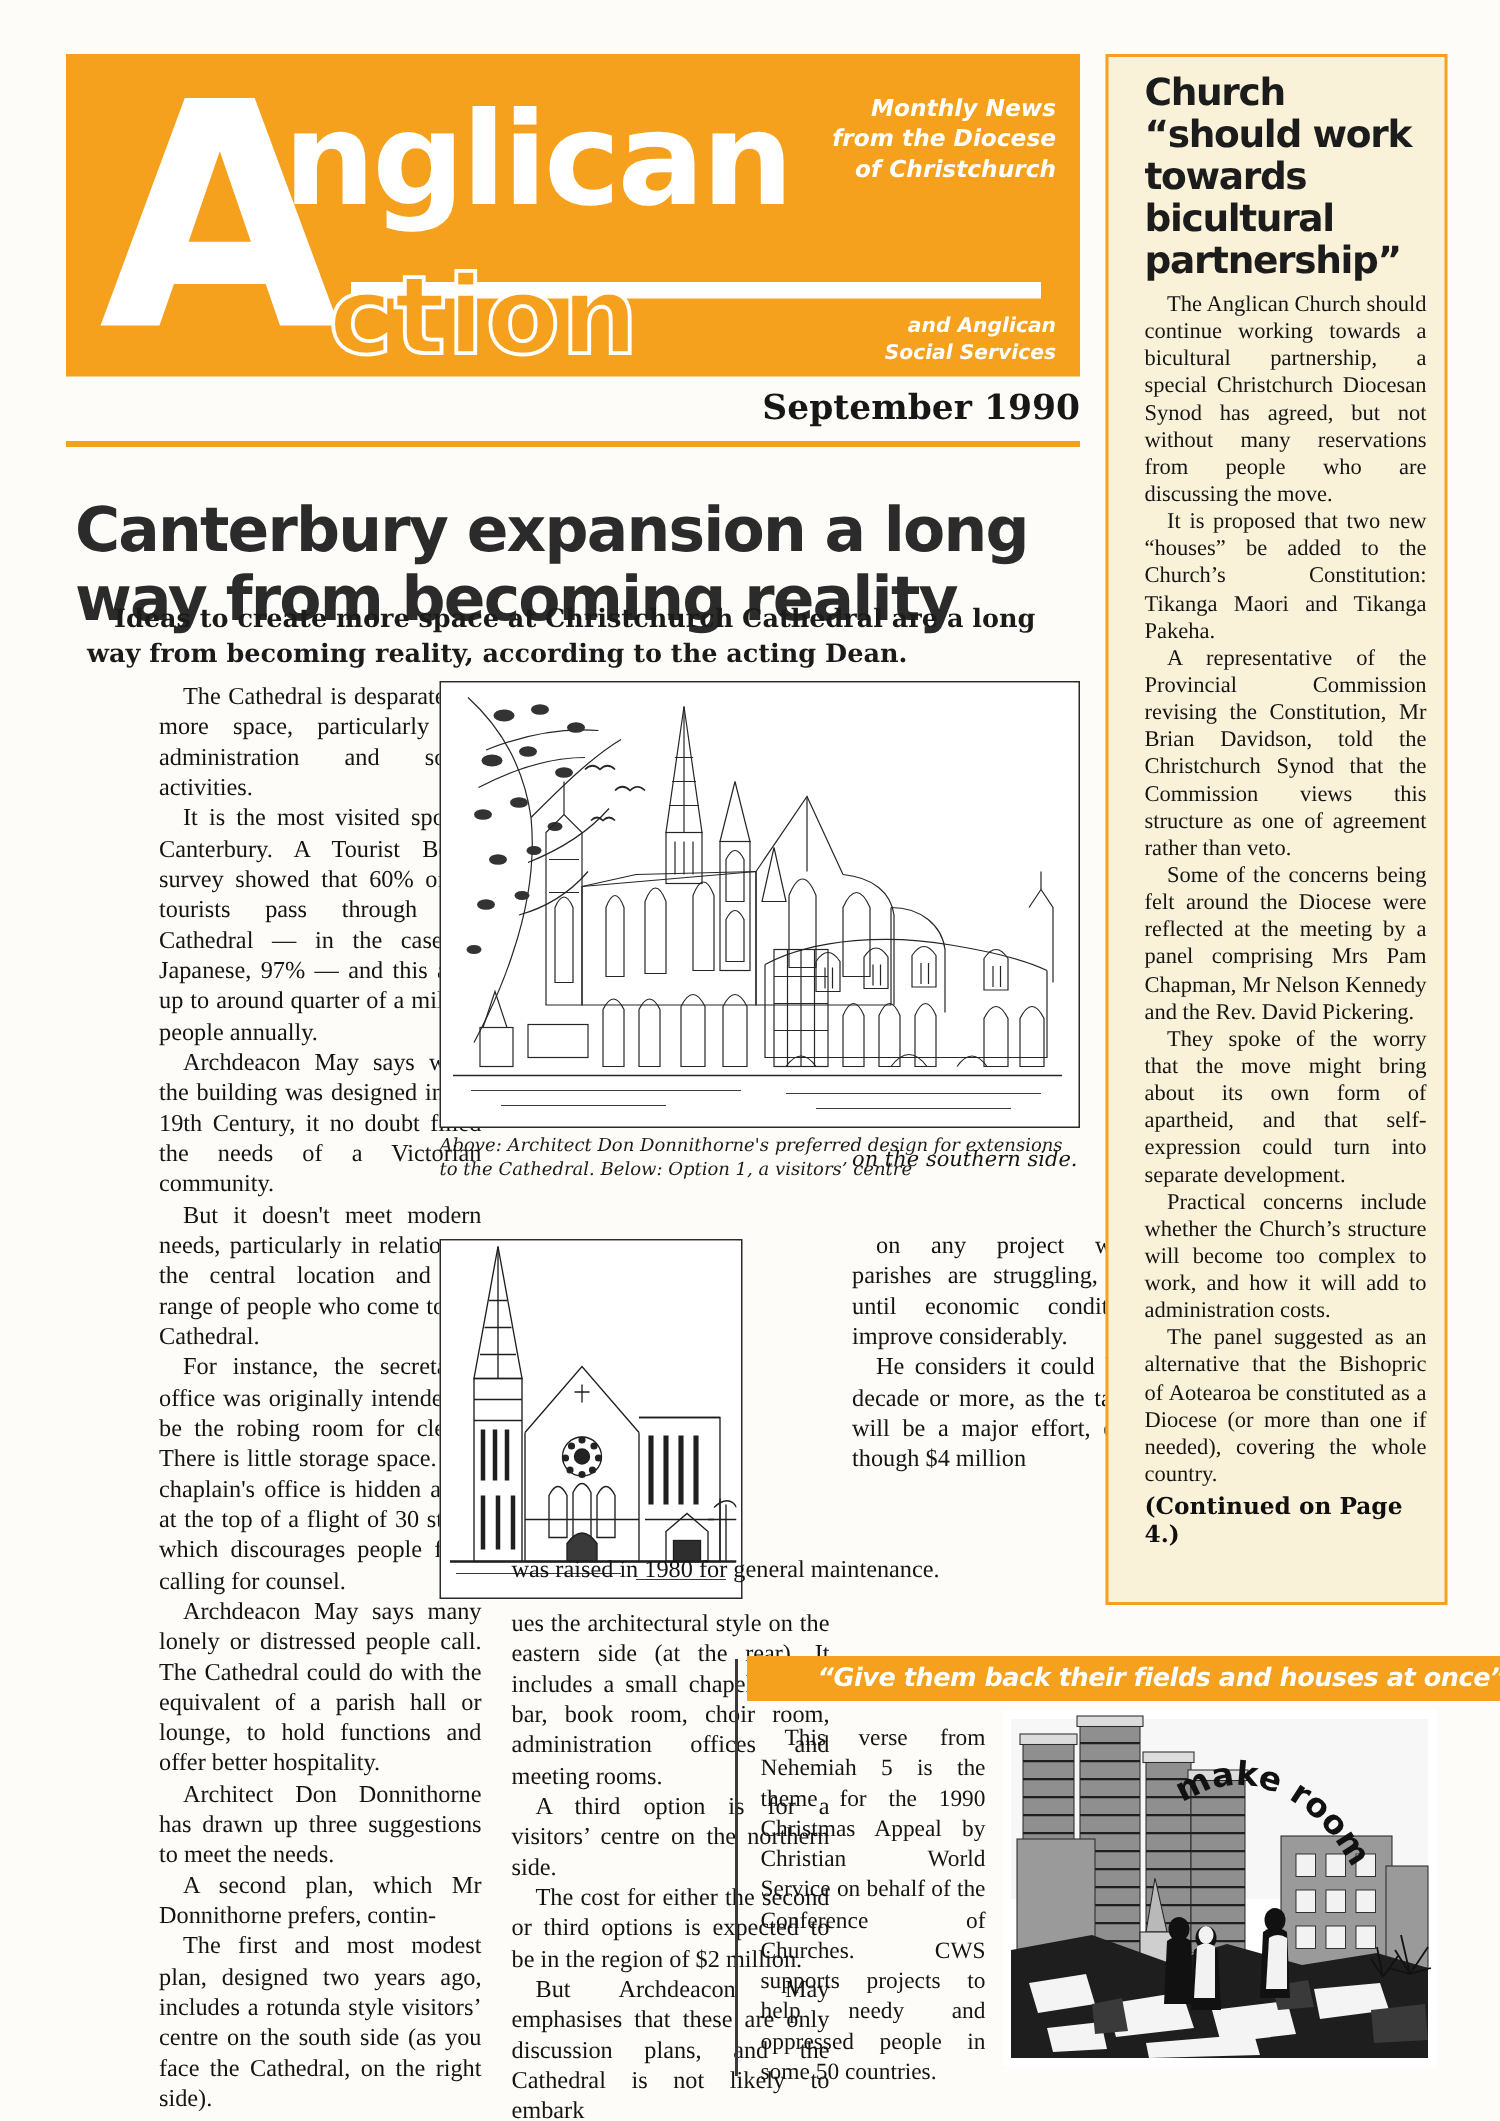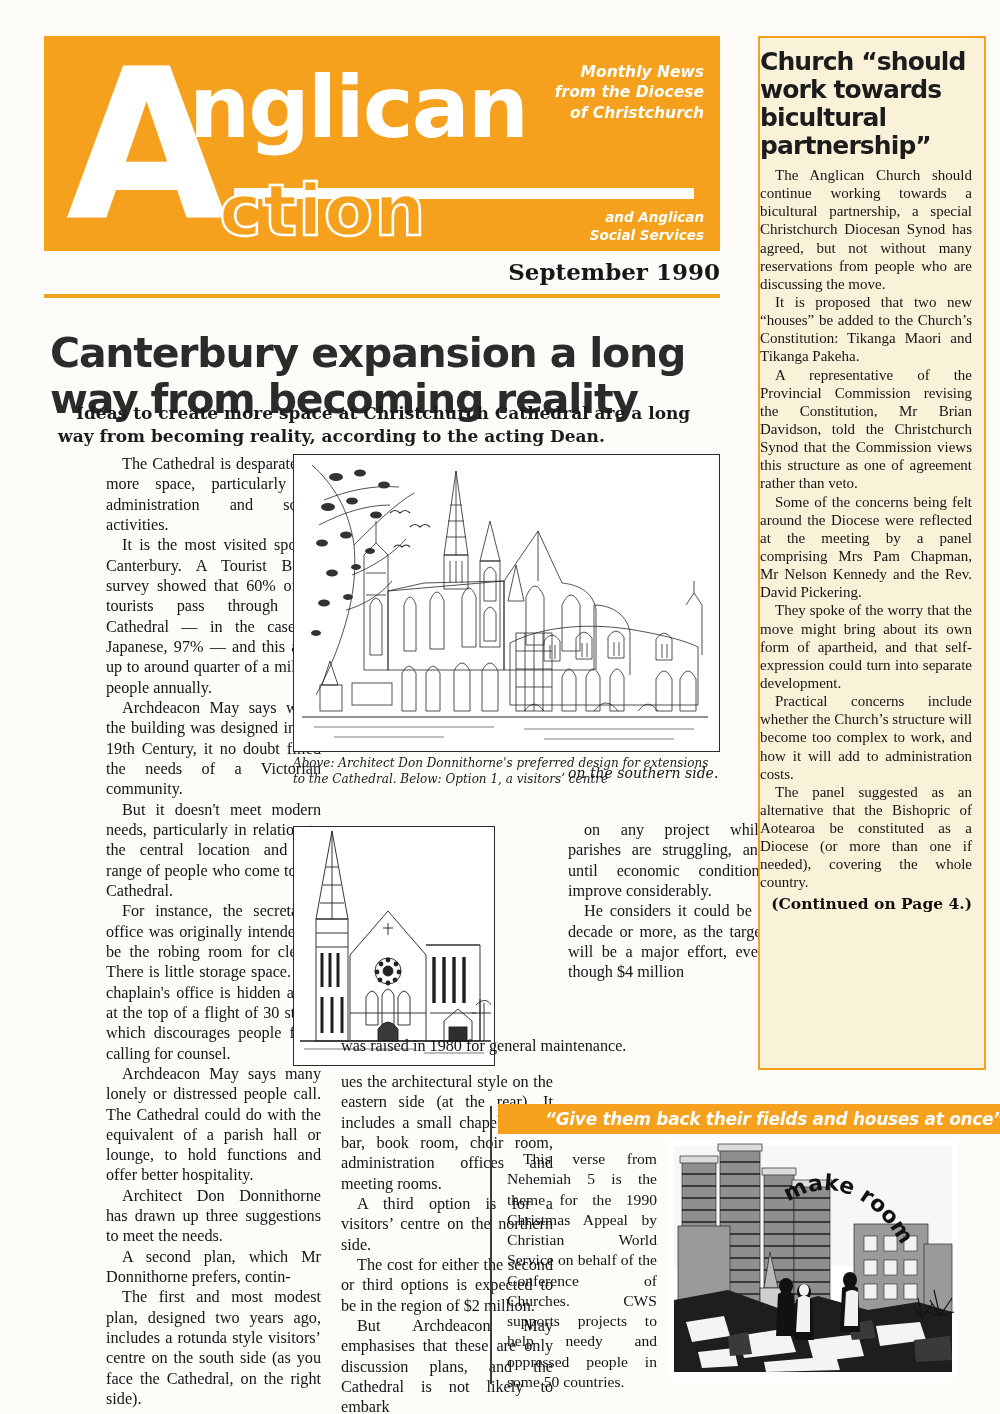--- a/index.html
+++ b/index.html
@@ -241,22 +241,21 @@
   
   .sidebar {
     position: absolute;
     left: 737px;
     top: 36px;
     width: 228px;
     height: 1034px;
     background: #faf2d8;
     border: 2.5px solid #f5a11e;
     box-sizing: border-box;
-    padding: 10px 12px 8px 0;
-    margin-left: 21px;
+    padding: 10px 12px 8px 24px;
   }
   .sb-headline {
     font-family: "DejaVu Sans", sans-serif;
     font-weight: 700;
     font-size: 25px;
     line-height: 1.12;
     letter-spacing: -0.9px;
     color: #1c1c1c;
     margin-bottom: 6px;
   }
@@ -268,21 +267,21 @@
     color: #141414;
   }
   .sb-body p {
     margin: 0;
     text-indent: 15px;
   }
   .sb-cont {
     font-family: "DejaVu Serif", serif;
     font-weight: 700;
     font-size: 15.5px;
-    text-align: right;
+    text-align: left;
     margin-top: 2px;
     color: #101010;
   }
 
   
   .cws-panel {
     position: absolute;
     left: 490px;
     top: 1096px;
     width: 475px;

